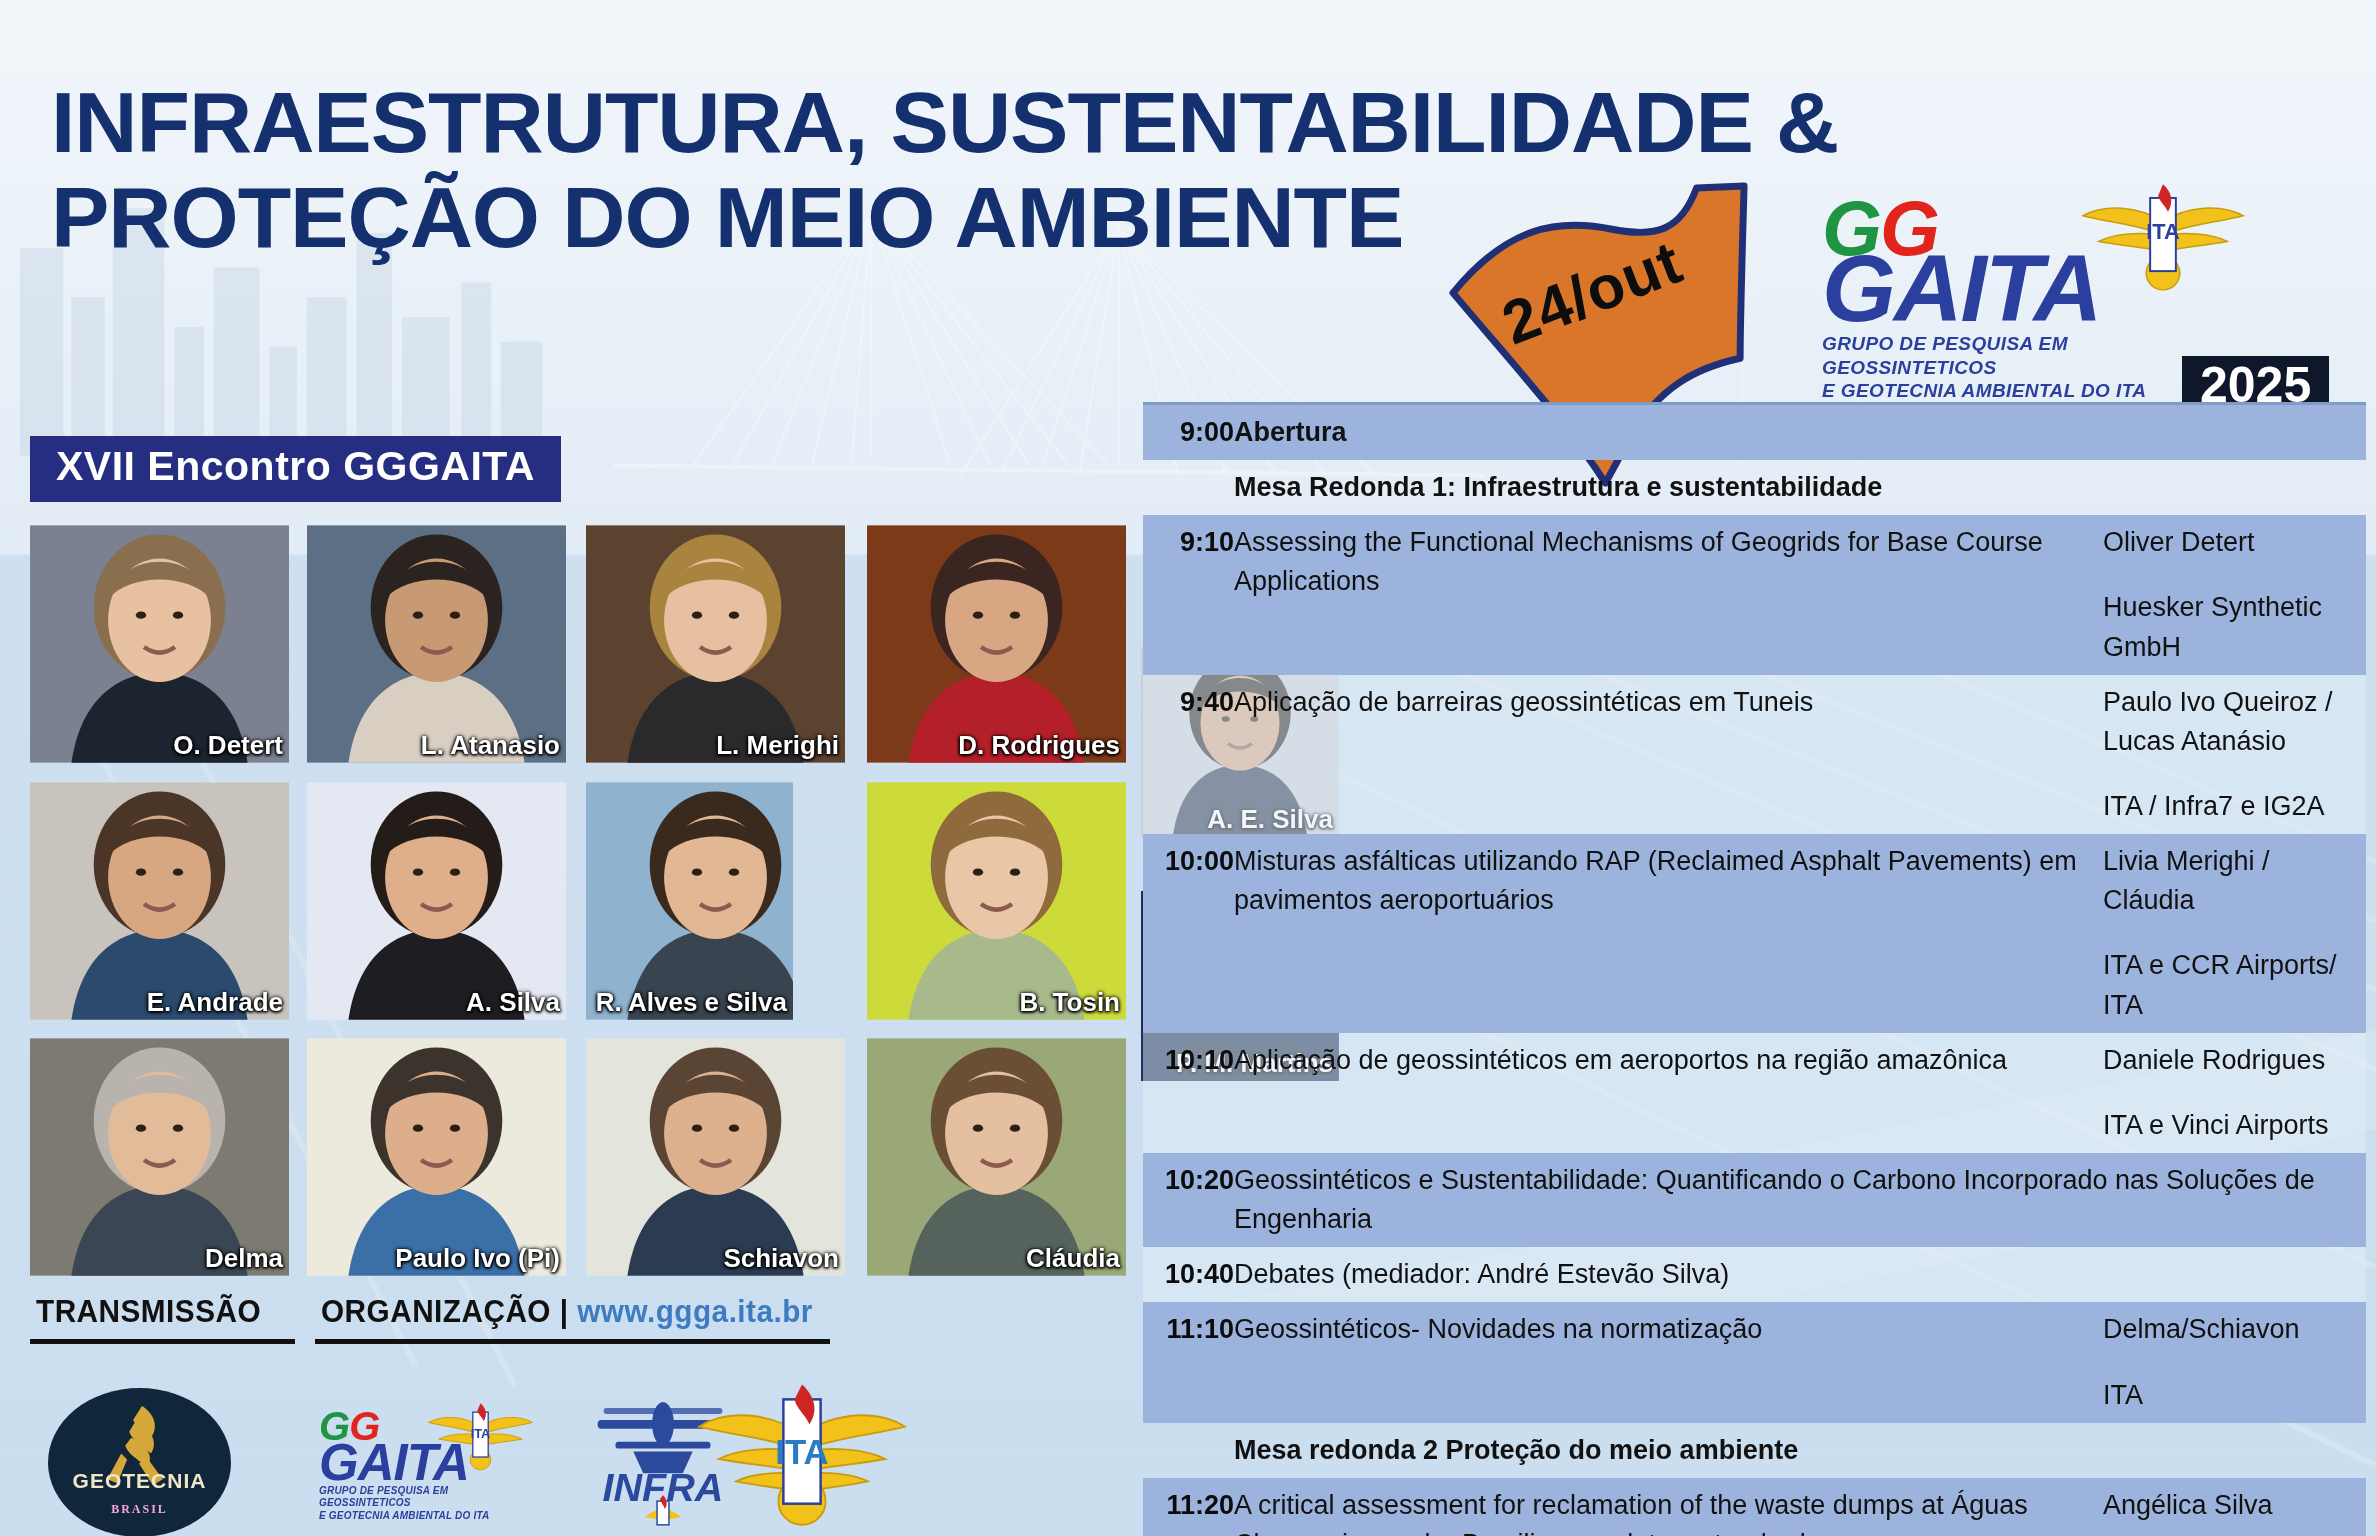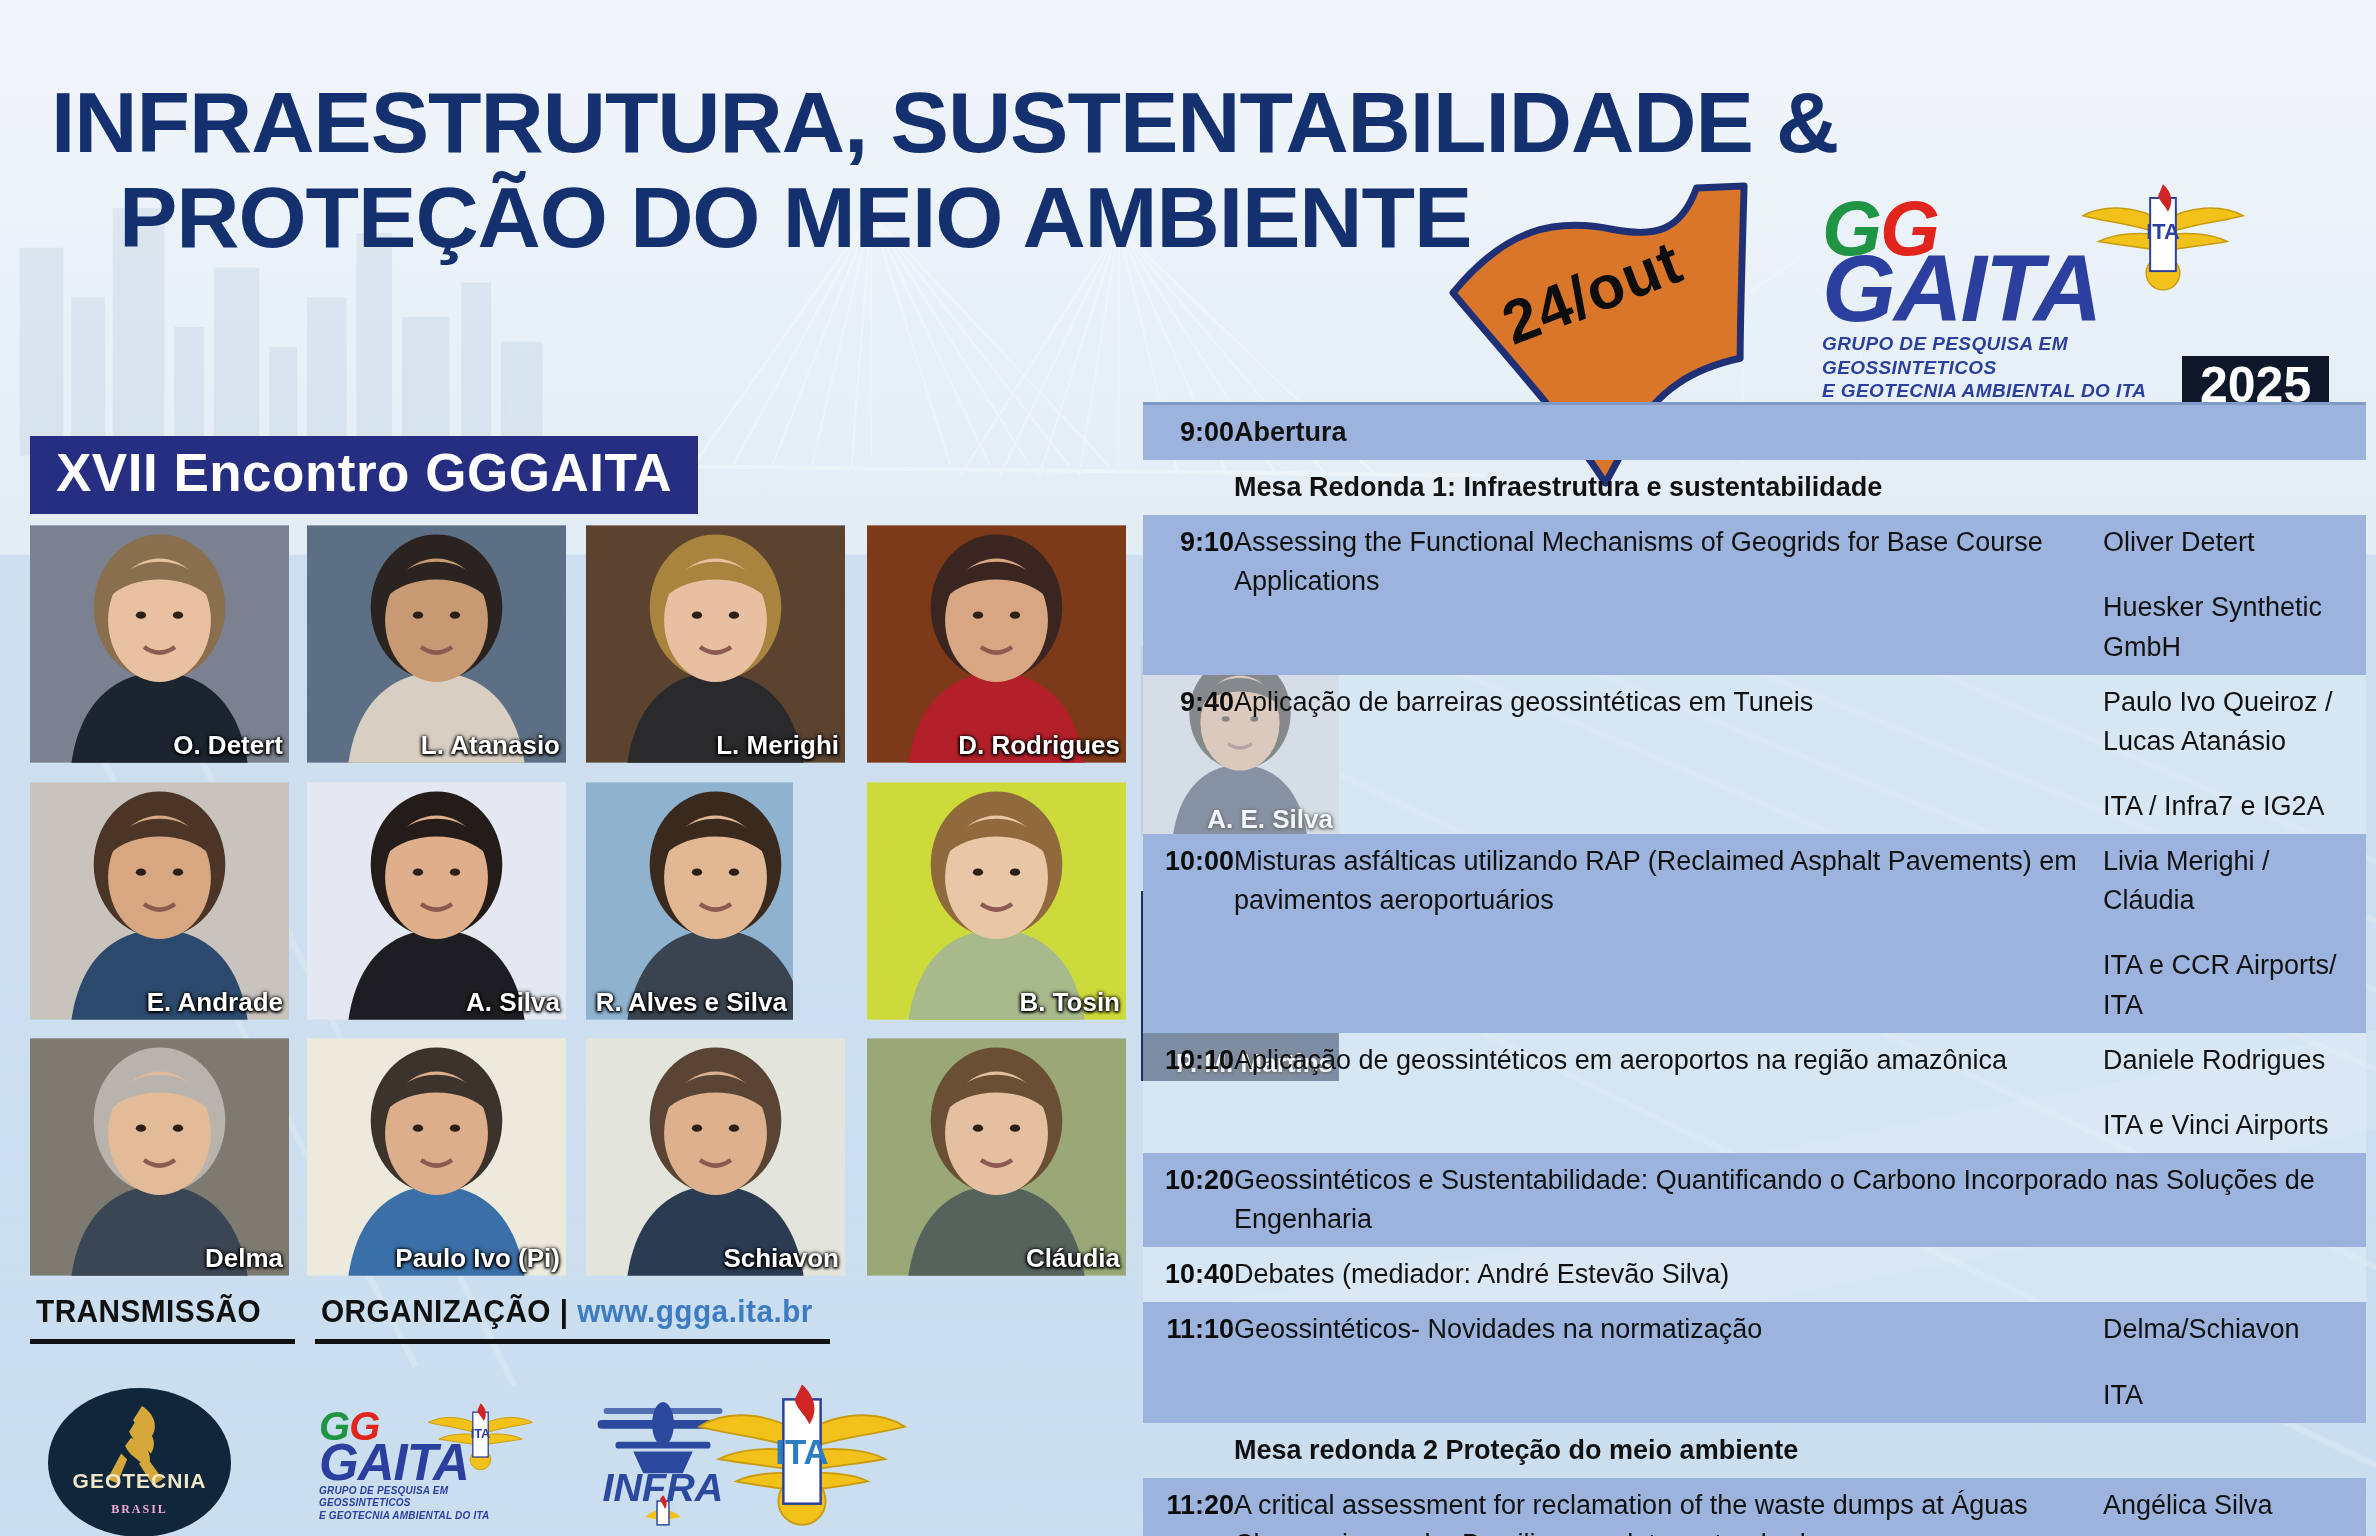--- a/index.html
+++ b/index.html
@@ -8,21 +8,21 @@
     font-family: "Liberation Sans", sans-serif;
     position: relative;
     background: linear-gradient(170deg, #eef3f8 0%, #e3ecf5 22%, #d9e7f3 48%, #cfe1f0 72%, #c3d9ec 100%);
   }
 
   
   #bg-art { position: absolute; inset: 0; overflow: hidden; pointer-events: none; }
   #bg-art svg { position: absolute; }
 
   
-  .title-block { position: absolute; left: 51px; top: 75px; width: 1445px; text-align: center; }
+  .title-block { position: absolute; left: 51px; top: 75px; width: 1445px; }
   .title-line {
     font-family: "Liberation Sans", sans-serif;
     font-weight: bold;
     color: #15306e;
     font-size: 85px;
     letter-spacing: -1px;
     line-height: 1.12;
     white-space: nowrap;
     transform: scaleX(1.03);
     transform-origin: left center;
@@ -55,21 +55,21 @@
     font-size: 50px; font-weight: bold;
     padding: 4px 18px 8px 18px;
     letter-spacing: 0px;
     line-height: 1.02;
   }
 
   
   .encontro {
     position: absolute; left: 30px; top: 436px;
     background: #252e80; color: #ffffff;
-    font-size: 53px; font-weight: bold;
+    font-size: 41px; font-weight: bold;
     padding: 10px 26px 14px 26px;
     letter-spacing: 0.5px;
     line-height: 1.02;
     text-align: right;
   }
 
   
   .photo { position: absolute; overflow: hidden; }
   .photo .pimg { position: absolute; inset: 0; }
   .photo .pname {

